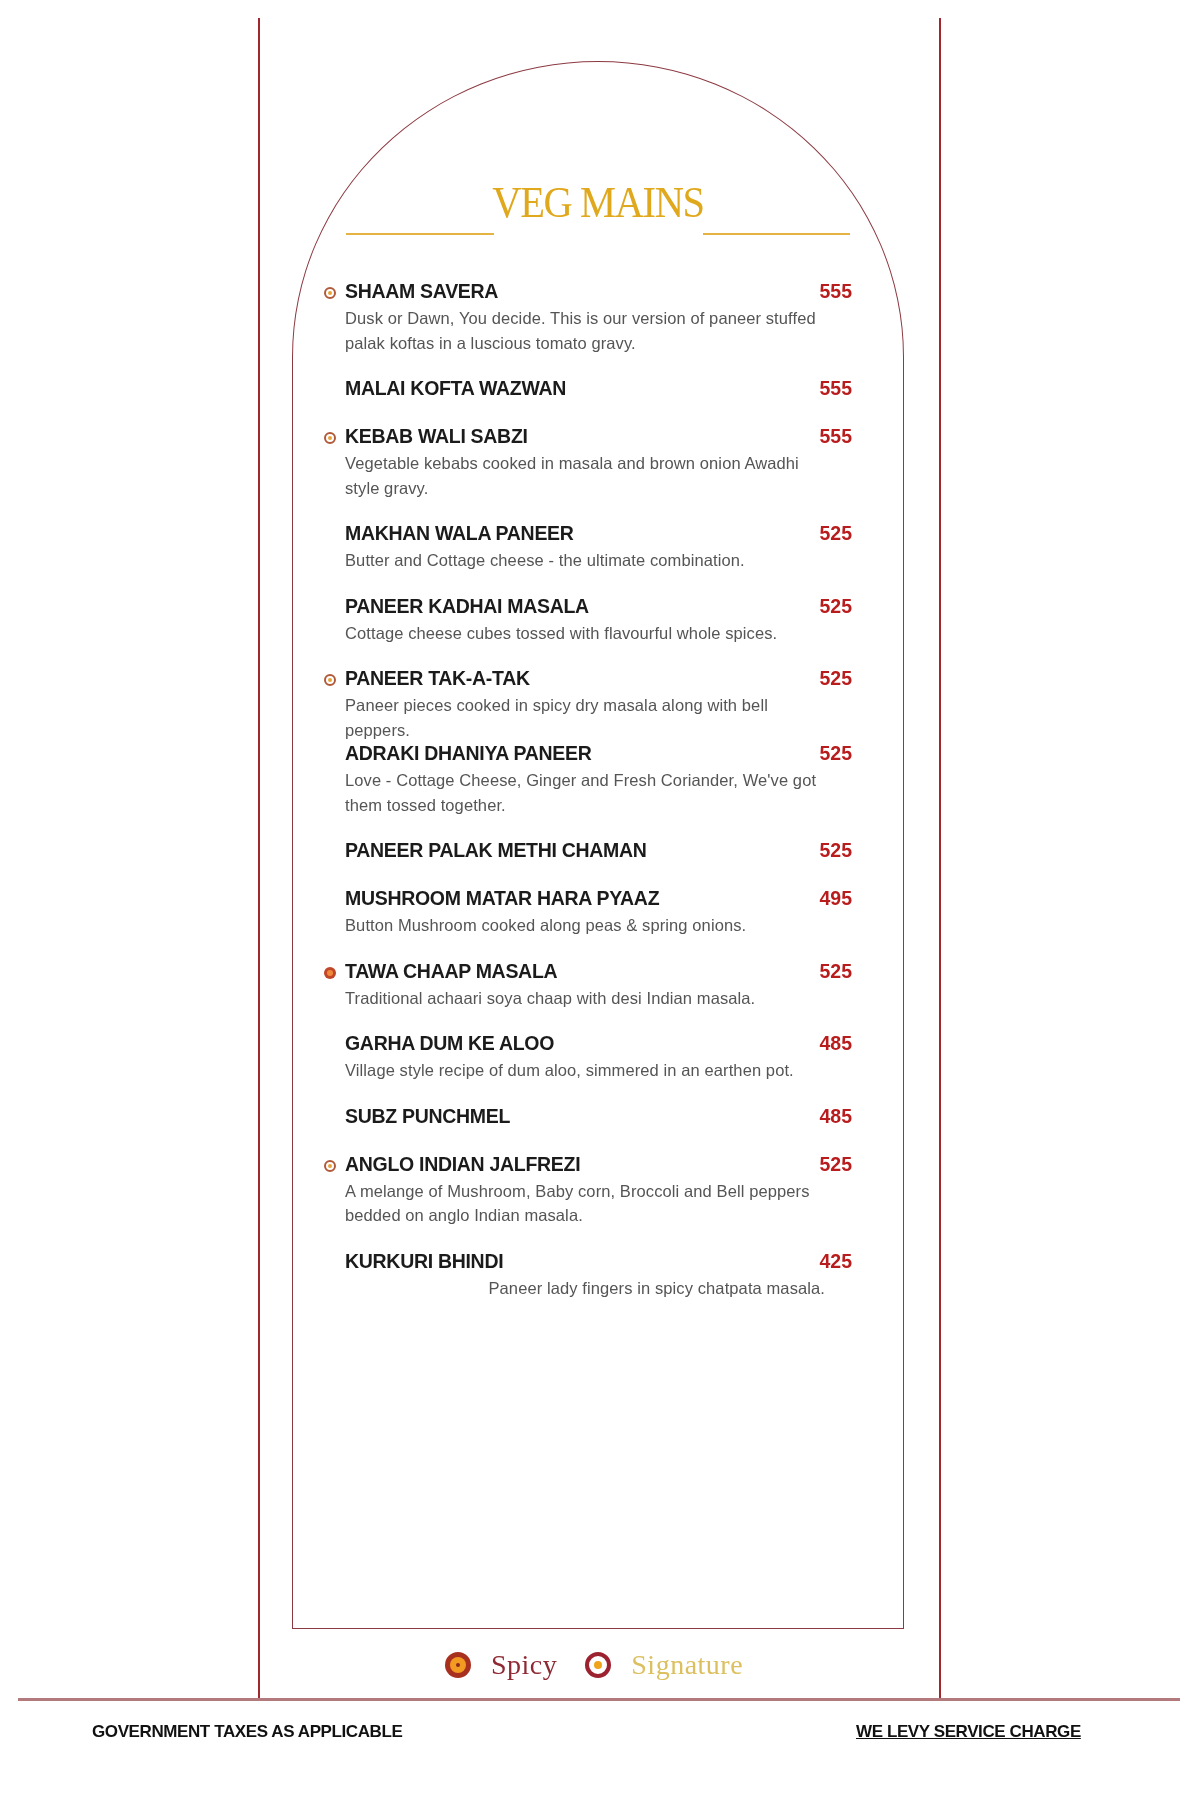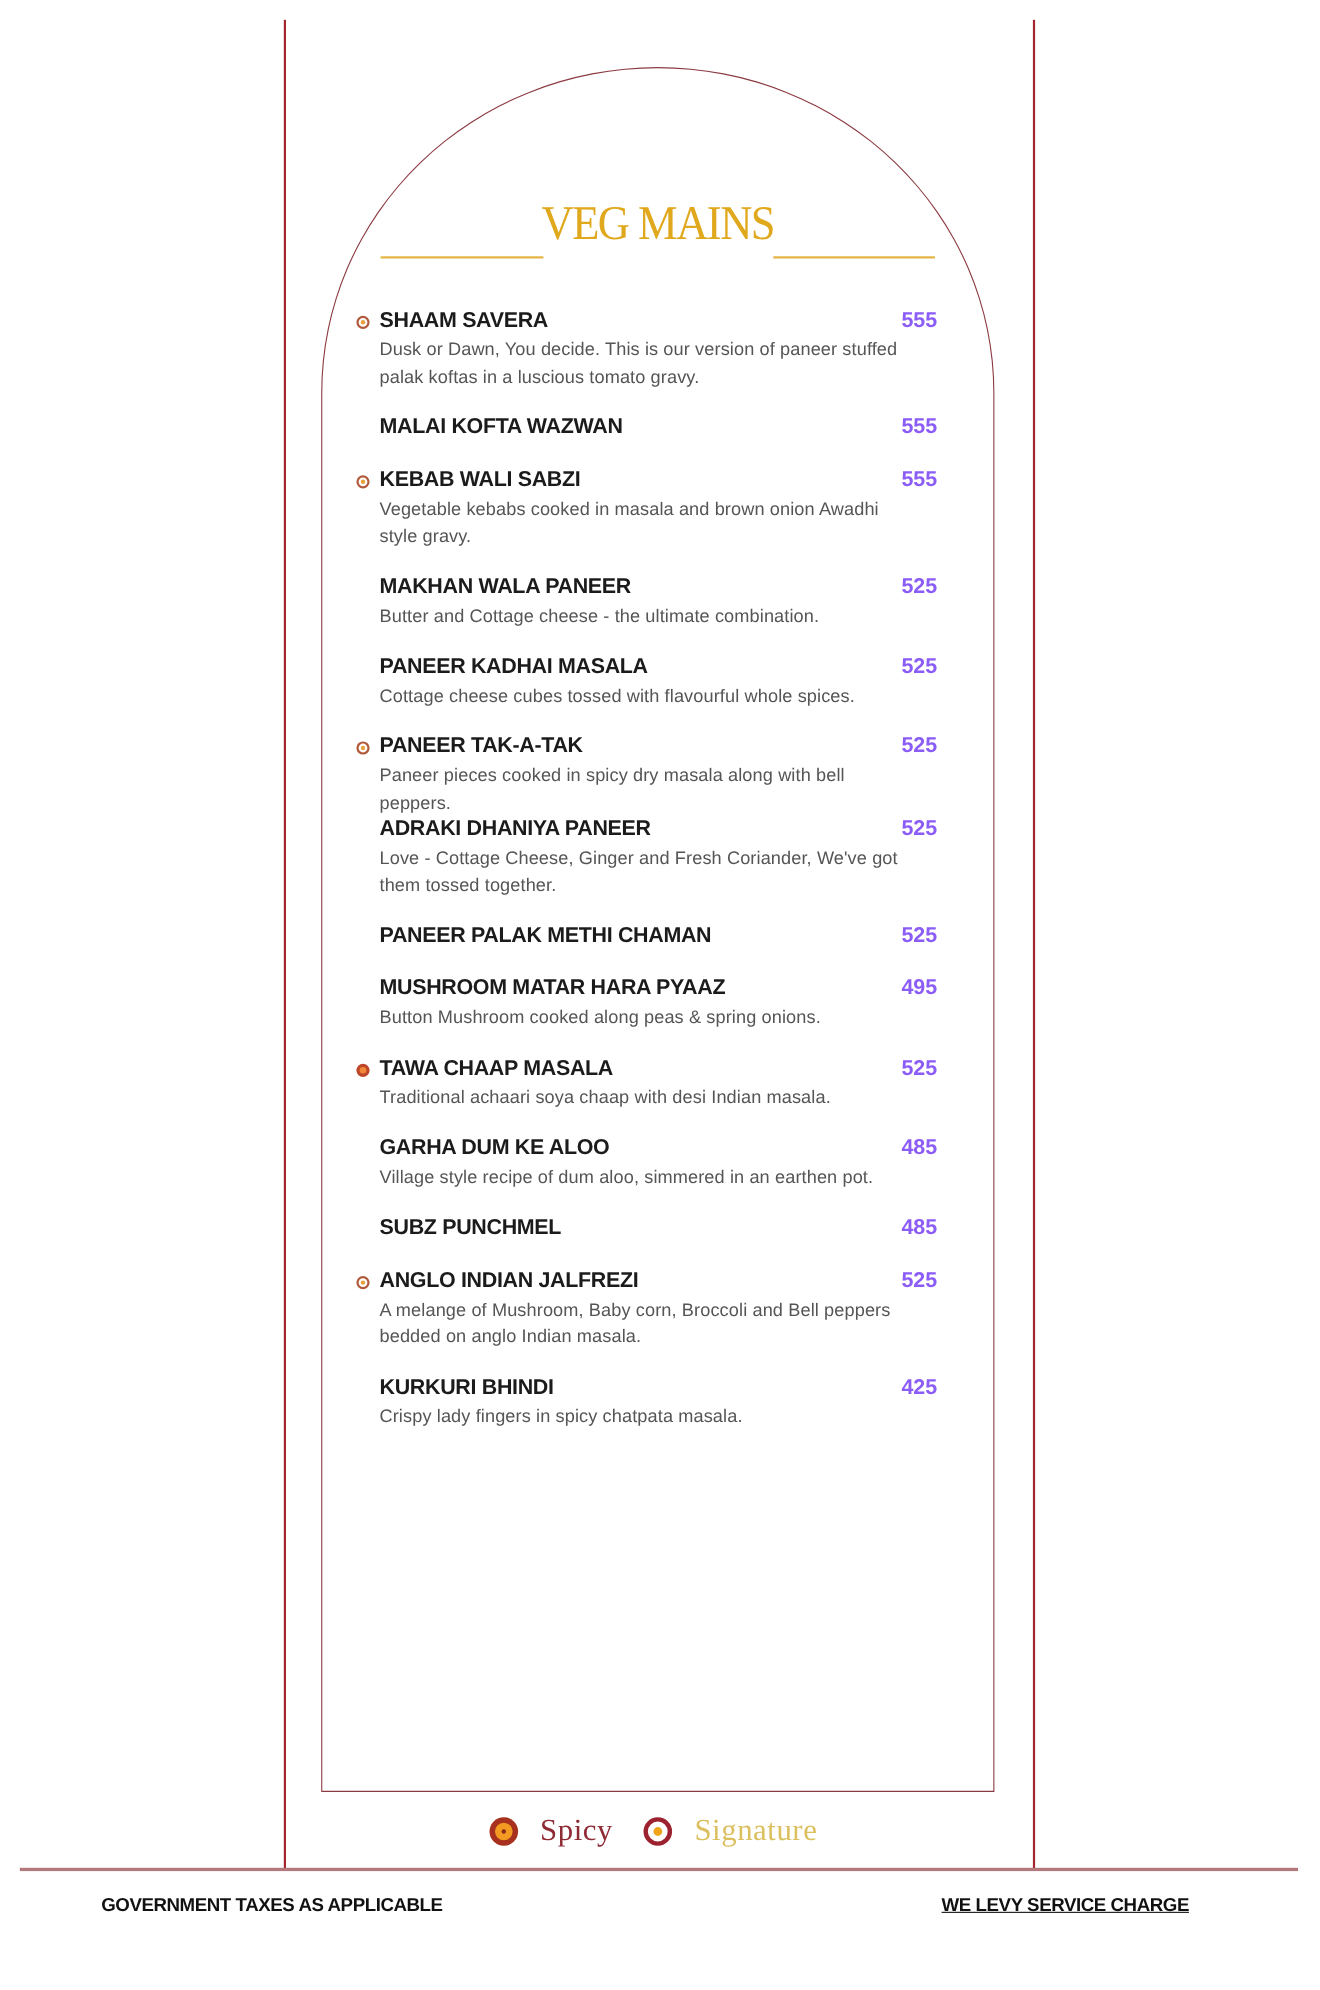--- a/index.html
+++ b/index.html
@@ -23,21 +23,21 @@
     letter-spacing: -1.5px; line-height: 50px; transform: scaleX(0.92);
   }
   .title-rule { position: absolute; top: 55px; height: 2px; background: #e3b441; }
   .title-rule.l { left: 0; width: 148px; }
   .title-rule.r { left: 357px; width: 147px; }
 
   .items { position: absolute; left: 320px; top: 280px; width: 532px; }
   .item { position: relative; padding-left: 25px; }
   .item-head { display: flex; justify-content: space-between; align-items: baseline; height: 26px; }
   .item-name { font-weight: bold; font-size: 19.5px; color: #1b1b1b; letter-spacing: -0.3px; }
-  .item-price { font-weight: bold; font-size: 19.5px; color: #8b5cf6; }
+  .item-price { font-weight: bold; font-size: 19.5px; color: #b91c1c; }
   .item-desc { font-size: 16.5px; color: #555; line-height: 24.5px; width: 480px; letter-spacing: 0.1px; }
   .marker { position: absolute; left: 4px; top: 7px; width: 12px; height: 12px; border-radius: 50%; box-sizing: border-box; }
   .marker.signature { border: 2px solid #b05a3a; background: #fff; }
   .marker.signature::after { content: ""; position: absolute; left: 2px; top: 2px; width: 4px; height: 4px; border-radius: 50%; background: #e8a23a; }
   .marker.spicy { background: #c0462a; }
   .marker.spicy::after { content: ""; position: absolute; left: 3px; top: 3px; width: 6px; height: 6px; border-radius: 50%; background: #f08a3a; }
 
   .legend { position: absolute; top: 1645px; left: 445px; height: 40px; display: flex; align-items: center; }
   .legend-icon { width: 26px; height: 26px; border-radius: 50%; position: relative; box-sizing: border-box; }
   .legend-icon.spicy { background: #a8301f; }
@@ -155,26 +155,26 @@
       </div>
     </div>
     <div class="item" style="margin-bottom: 22px;">
       <span class="marker signature"></span>
       <div class="item-head">
         <span class="item-name">ANGLO INDIAN JALFREZI</span>
         <span class="item-price">525</span>
       </div>
       <div class="item-desc">A melange of Mushroom, Baby corn, Broccoli and Bell peppers bedded on anglo Indian masala.</div>
     </div>
-    <div class="item" style="margin-bottom: 16px;">
+    <div class="item" style="margin-bottom: 16px; text-align: right;">
       <div class="item-head">
         <span class="item-name">KURKURI BHINDI</span>
         <span class="item-price">425</span>
       </div>
-      <div class="item-desc">Crispy lady fingers in spicy chatpata masala.</div>
+      <div class="item-desc">Paneer lady fingers in spicy chatpata masala.</div>
     </div>
   </div>
 
 <div class="legend">
   <span class="legend-icon spicy"></span>
   <span class="legend-label spicy">Spicy</span>
   <span class="legend-icon signature"></span>
   <span class="legend-label signature">Signature</span>
 </div>
 

